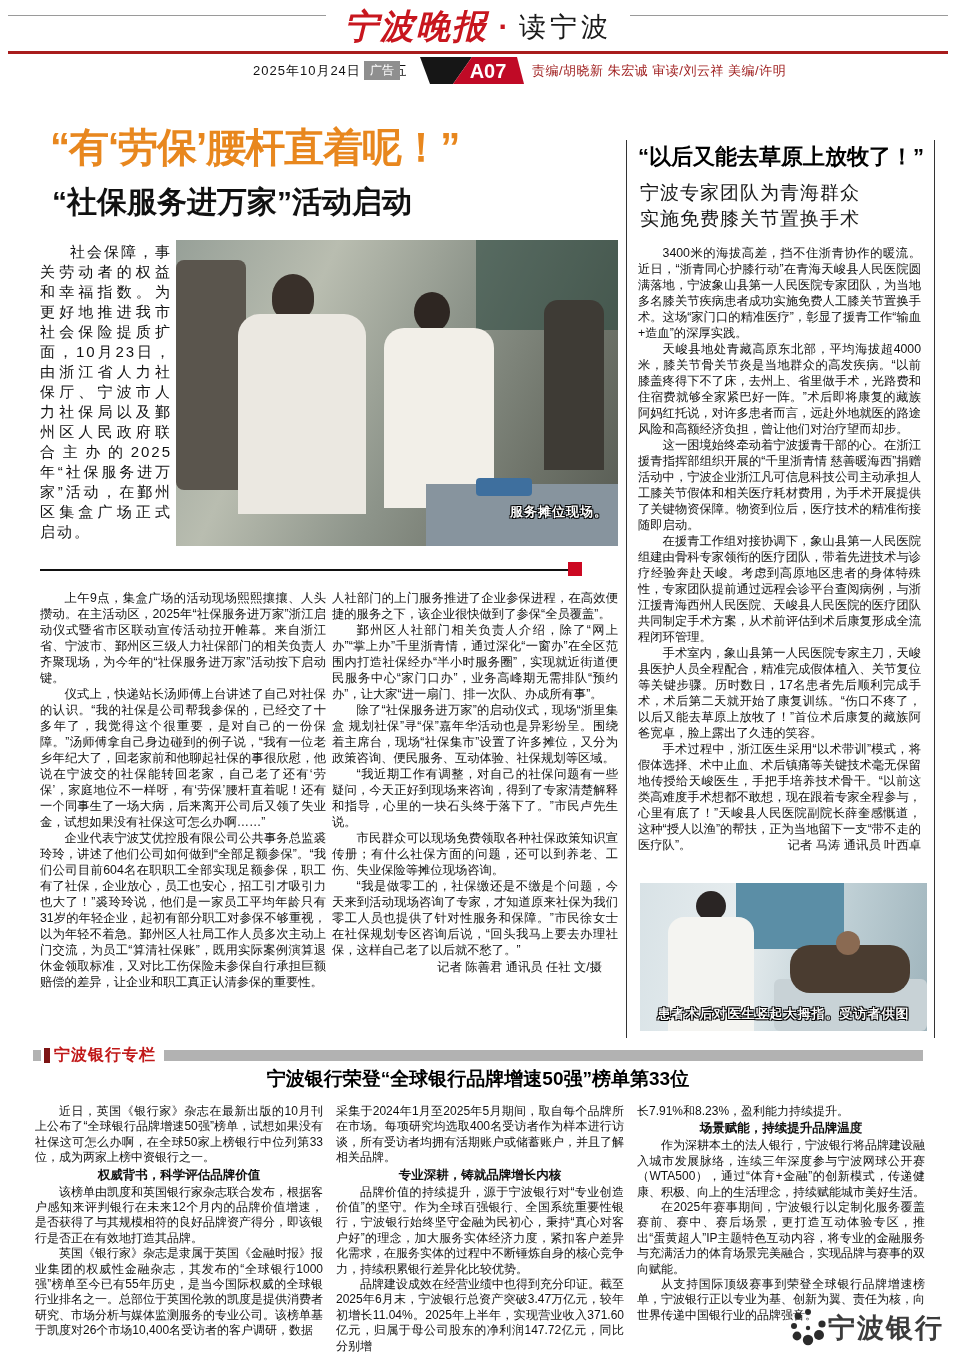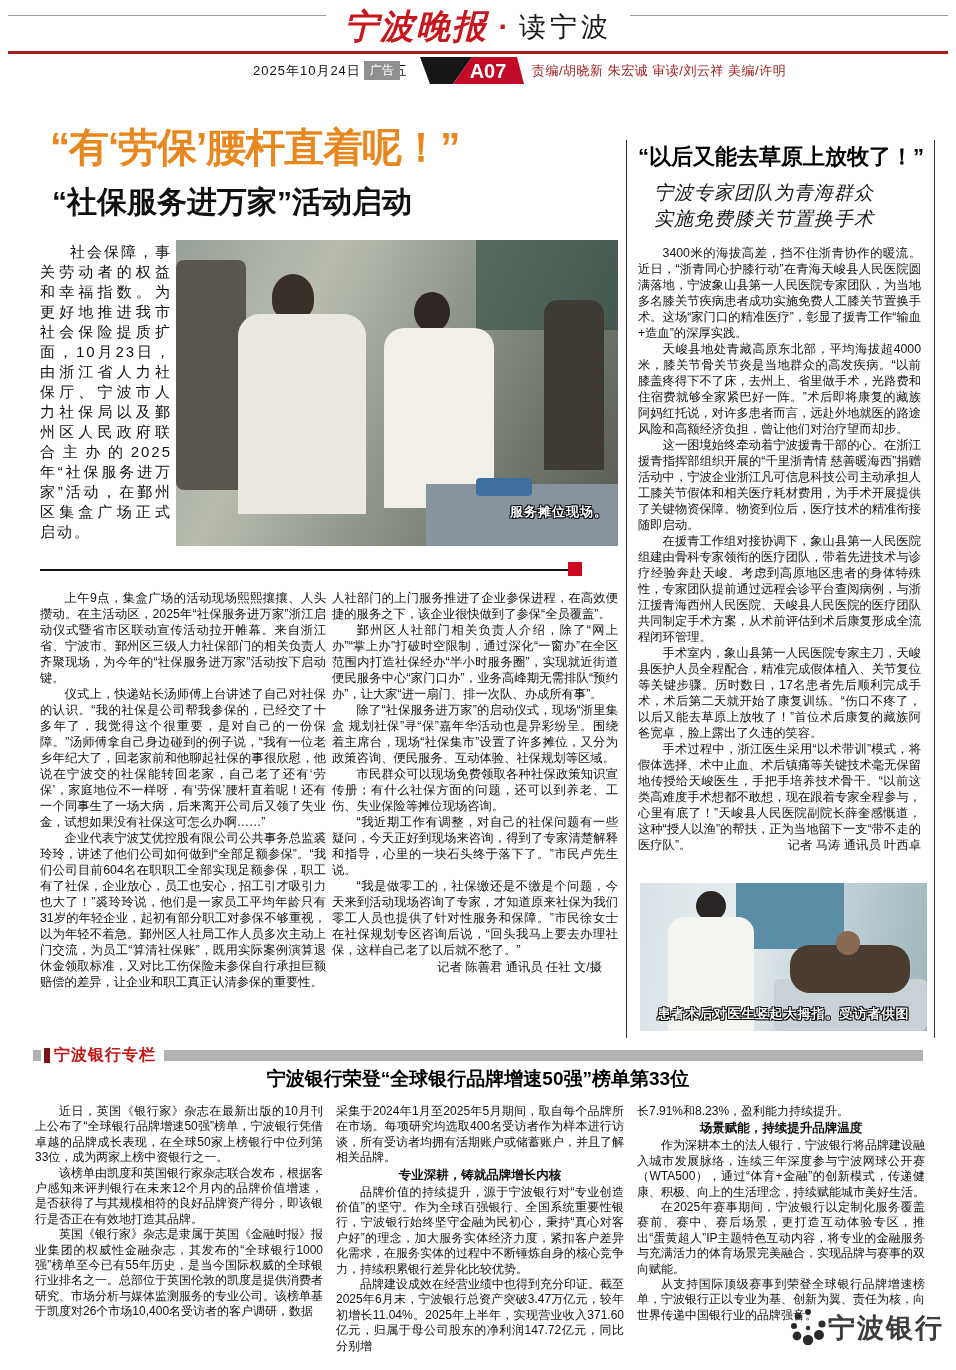--- a/index.html
+++ b/index.html
@@ -57,21 +57,21 @@
   .byline-main { font-size:12.3px; line-height:18px; text-align:right; padding-right:16px; }
   .byline-float { float:right; text-indent:0; }
 
   .v-rule { position:absolute; top:140px; width:1px; height:898px; background:#333; }
   .vr1 { left:626px; }
   .vr2 { left:934px; }
 
   
   .right-art { position:absolute; left:638px; top:142px; width:283px; }
   .right-headline { font-size:22px; font-weight:bold; white-space:nowrap; letter-spacing:0; color:#000; }
-  .right-dek { font-size:19px; line-height:26px; color:#1a1a1a; letter-spacing:1px; margin-left:16px;font-style:italic; }
+  .right-dek { font-size:19px; line-height:26px; color:#1a1a1a; letter-spacing:1px; margin-left:2px; }
   .right-dek-wrap { margin-top:8px; }
   .right-body { margin-top:13px; }
   .photo2 { left:640px; top:883px; width:287px; height:148px;
     background:linear-gradient(100deg,#d8e2e6 0%,#e7edef 35%,#bccdd3 70%,#9fb4bc 100%); }
   .cap2 { left:50%; transform:translateX(-50%); bottom:8px; white-space:nowrap; }
 
   
   .bank-bar { position:absolute; left:33px; right:33px; top:1046px; height:19px; display:flex; align-items:center; }
   .bar-stub { width:8px; height:11px; background:#b2b2b2; margin-right:3px; }
   .bar-square { width:6px; height:15px; background:#7d1414; margin-right:4px; }
@@ -139,24 +139,24 @@
   <div class="h-divider"></div>
   <div class="red-block"></div>
 
   <div class="main-col main-col1">
     <p class="para">上午9点，集盒广场的活动现场熙熙攘攘、人头攒动。在主活动区，2025年“社保服务进万家”浙江启动仪式暨省市区联动宣传活动拉开帷幕。来自浙江省、宁波市、鄞州区三级人力社保部门的相关负责人齐聚现场，为今年的“社保服务进万家”活动按下启动键。</p>
     <p class="para">仪式上，快递站长汤师傅上台讲述了自己对社保的认识。“我的社保是公司帮我参保的，已经交了十多年了，我觉得这个很重要，是对自己的一份保障。”汤师傅拿自己身边碰到的例子说，“我有一位老乡年纪大了，回老家前和他聊起社保的事很欣慰，他说在宁波交的社保能转回老家，自己老了还有‘劳保’，家庭地位不一样呀，有‘劳保’腰杆直着呢！还有一个同事生了一场大病，后来离开公司后又领了失业金，试想如果没有社保这可怎么办啊……”</p>
     <p class="para">企业代表宁波艾优控股有限公司公共事务总监裘玲玲，讲述了他们公司如何做到“全部足额参保”。“我们公司目前604名在职职工全部实现足额参保，职工有了社保，企业放心，员工也安心，招工引才吸引力也大了！”裘玲玲说，他们是一家员工平均年龄只有31岁的年轻企业，起初有部分职工对参保不够重视，以为年轻不着急。鄞州区人社局工作人员多次主动上门交流，为员工“算清社保账”，既用实际案例演算退休金领取标准，又对比工伤保险未参保自行承担巨额赔偿的差异，让企业和职工真正认清参保的重要性。</p>
   </div>
   <div class="main-col main-col2">
     <p class="para cont">人社部门的上门服务推进了企业参保进程，在高效便捷的服务之下，该企业很快做到了参保“全员覆盖”。</p>
-    <p class="para">鄞州区人社部门相关负责人介绍，除了“网上办”“掌上办”打破时空限制，通过深化“一窗办”在全区范围内打造社保经办“半小时服务圈”，实现就近街道便民服务中心“家门口办”，业务高峰期无需排队“预约办”，让大家“进一扇门、排一次队、办成所有事”。</p>
+    <p class="para">鄞州区人社部门相关负责人介绍，除了“网上办”“掌上办”千里浙青情，通过深化“一窗办”在全区范围内打造社保经办“半小时服务圈”，实现就近街道便民服务中心“家门口办”，业务高峰期无需排队“预约办”，让大家“进一扇门、排一次队、办成所有事”。</p>
     <p class="para">除了“社保服务进万家”的启动仪式，现场“浙里集盒 规划社保”寻“保”嘉年华活动也是异彩纷呈。围绕着主席台，现场“社保集市”设置了许多摊位，又分为政策咨询、便民服务、互动体验、社保规划等区域。</p>
+    <p class="para">“我近期工作有调整，对自己的社保问题有一些疑问，今天正好到现场来咨询，得到了专家清楚解释和指导，心里的一块石头终于落下了。”市民卢先生说。</p>
     <p class="para">市民群众可以现场免费领取各种社保政策知识宣传册；有什么社保方面的问题，还可以到养老、工伤、失业保险等摊位现场咨询。</p>
-    <p class="para">“我近期工作有调整，对自己的社保问题有一些疑问，今天正好到现场来咨询，得到了专家清楚解释和指导，心里的一块石头终于落下了。”市民卢先生说。</p>
     <p class="para">“我是做零工的，社保缴还是不缴是个问题，今天来到活动现场咨询了专家，才知道原来社保为我们零工人员也提供了针对性服务和保障。”市民徐女士在社保规划专区咨询后说，“回头我马上要去办理社保，这样自己老了以后就不愁了。”</p>
     <p class="byline-main">记者 陈善君 通讯员 任社 文/摄</p>
   </div>
 
   <div class="v-rule vr1"></div>
   <div class="v-rule vr2"></div>
 
   <div class="right-art">
     <div class="right-headline">“以后又能去草原上放牧了！”</div>
     <div class="right-dek-wrap">
@@ -186,21 +186,22 @@
   <div class="bank-bar">
     <span class="bar-stub"></span>
     <span class="bar-square"></span>
     <span class="bar-label">宁波银行专栏</span>
     <span class="bar-fill"></span>
   </div>
   <div class="bank-headline">宁波银行荣登“全球银行品牌增速50强”榜单第33位</div>
 
   <div class="bank-cols">
     <div class="bank-col">
-      <p class="bank-para">近日，英国《银行家》杂志在最新出版的10月刊上公布了“全球银行品牌增速50强”榜单，宁波银行凭借卓越的品牌成长表现，在全球50家上榜银行中位列第33位，成为两家上榜中资银行之一。</p>
+      <p class="bank-para">近日，英国《银行家》杂志在最新出版的10月刊上公布了“全球银行品牌增速50强”榜单，试想如果没有社保这可怎么办啊，在全球50家上榜银行中位列第33位，成为两家上榜中资银行之一。</p>
+      <p class="bank-sub">权威背书，科学评估品牌价值</p>
       <p class="bank-para">该榜单由凯度和英国银行家杂志联合发布，根据客户感知来评判银行在未来12个月内的品牌价值增速，是否获得了与其规模相符的良好品牌资产得分，即该银行是否正在有效地打造其品牌。</p>
       <p class="bank-para">英国《银行家》杂志是隶属于英国《金融时报》报业集团的权威性金融杂志，其发布的“全球银行1000强”榜单至今已有55年历史，是当今国际权威的全球银行业排名之一。总部位于英国伦敦的凯度是提供消费者研究、市场分析与媒体监测服务的专业公司。该榜单基于凯度对26个市场10,400名受访者的客户调研，数据</p>
     </div>
     <div class="bank-col">
       <p class="bank-para cont">采集于2024年1月至2025年5月期间，取自每个品牌所在市场。每项研究均选取400名受访者作为样本进行访谈，所有受访者均拥有活期账户或储蓄账户，并且了解相关品牌。</p>
       <p class="bank-sub">专业深耕，铸就品牌增长内核</p>
       <p class="bank-para">品牌价值的持续提升，源于宁波银行对“专业创造价值”的坚守。作为全球百强银行、全国系统重要性银行，宁波银行始终坚守金融为民初心，秉持“真心对客户好”的理念，加大服务实体经济力度，紧扣客户差异化需求，在服务实体的过程中不断锤炼自身的核心竞争力，持续积累银行差异化比较优势。</p>
       <p class="bank-para">品牌建设成效在经营业绩中也得到充分印证。截至2025年6月末，宁波银行总资产突破3.47万亿元，较年初增长11.04%。2025年上半年，实现营业收入371.60亿元，归属于母公司股东的净利润147.72亿元，同比分别增</p>
     </div>
     <div class="bank-col">

